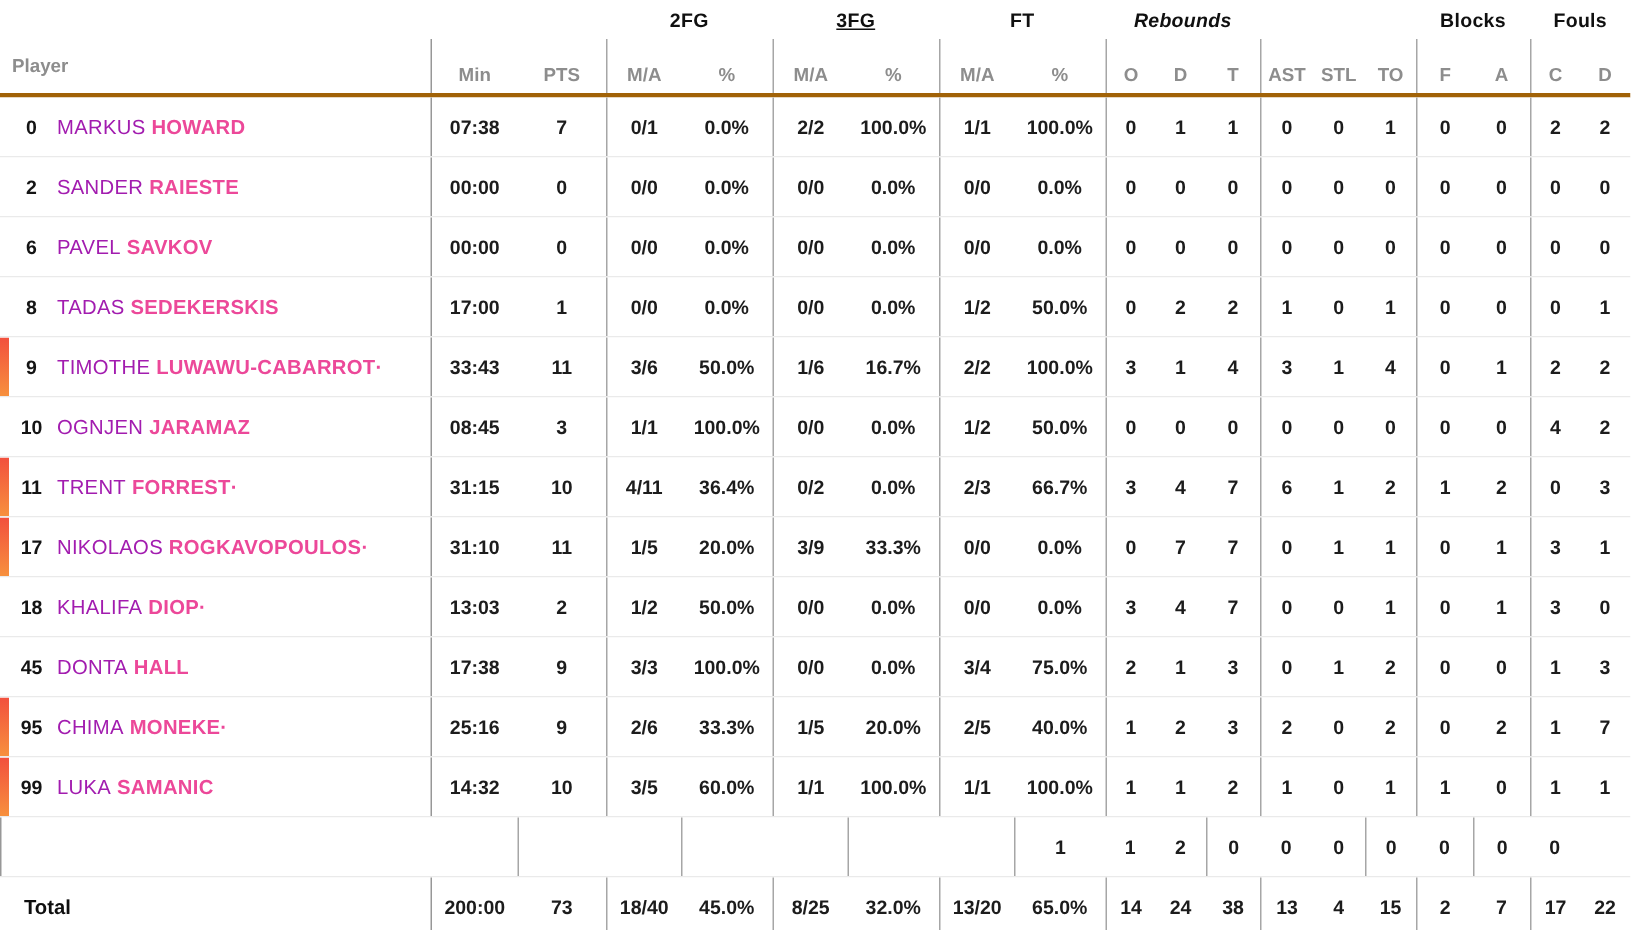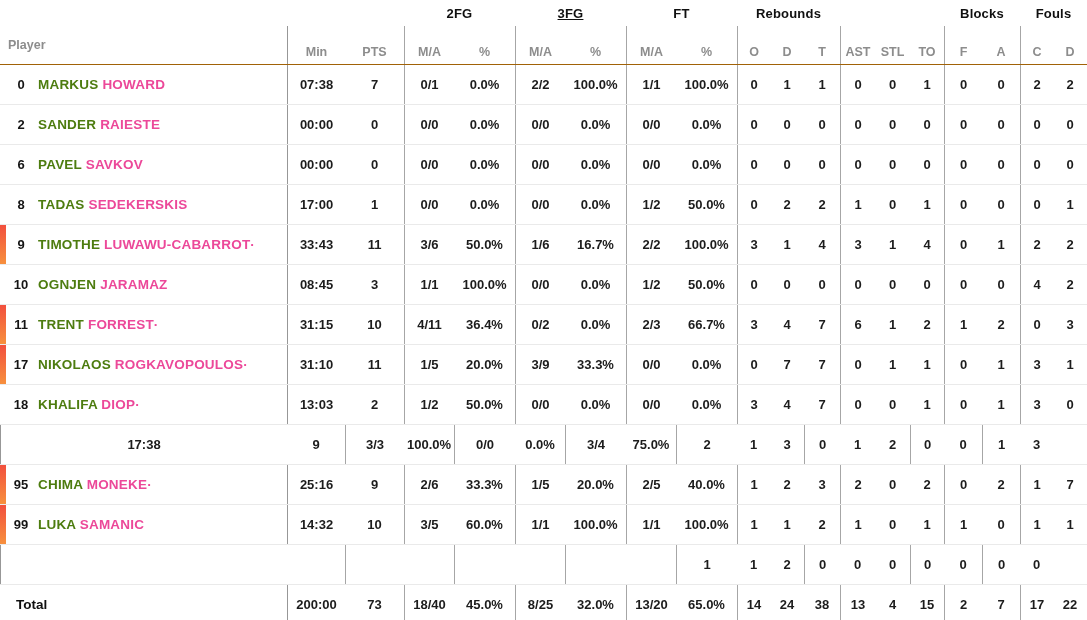--- a/index.html
+++ b/index.html
@@ -9,42 +9,42 @@
   .boxscore { width:1087px; height:620px; --cols:287px 58px 59px 50px 61px 50px 61px 50px 61px 33px 34px 36px 35px 35px 34px 38px 38px 33px 34px; }
 
   
   .thead { width:100%; }
   .group-row { display:grid; grid-template-columns:var(--cols); height:26px; align-items:center; }
   .group-row .g { text-align:center; font-size:13px; font-weight:700; color:#101010; letter-spacing:.2px; }
   .g-spacer { grid-column:1/4; }
   .g-fg2 { grid-column:4/6; }
   .g-fg3 { grid-column:6/8;text-decoration:underline; }
   .g-ft  { grid-column:8/10; }
-  .g-reb { grid-column:10/13; }
+  .g-reb { grid-column:10/13;font-style:italic; }
   .g-mid { grid-column:13/16; }
   .g-blk { grid-column:16/18; }
   .g-fouls { grid-column:18/20; }
 
-  .label-row { display:grid; grid-template-columns:var(--cols); height:39px; border-bottom:1px solid #a16207; }
+  .label-row { display:grid; grid-template-columns:var(--cols); height:39px; border-bottom:3px solid #a16207; }
   .label-row .h { display:flex; align-items:flex-end; justify-content:center; padding-bottom:5px;
                   font-size:12.5px; font-weight:700; color:#8d8d8d; }
   .label-row .player-h { align-items:center; justify-content:flex-start; padding:0 0 0 8px; }
 
   .divL { border-left:1px solid #a6a6a6; }
   .divLd { border-left:1px solid #979797; }
 
   
   .row { display:grid; grid-template-columns:var(--cols); height:40px; border-bottom:1px solid #eaeaea; background:#fff; }
   .cell { display:flex; align-items:center; justify-content:center; font-size:13px; font-weight:700; color:#1c1c1c; }
   .player-cell { justify-content:flex-start; position:relative; padding-left:12px; overflow:hidden; }
   .bar { position:absolute; left:0; top:0; bottom:0; width:6px;
          background:linear-gradient(180deg, var(--accent-top,#f2503e), var(--accent-bottom,#f7903d)); }
   .jersey { display:inline-block; width:18px; text-align:center; font-weight:700; font-size:13px; color:#141414; flex:none; }
   .pname { margin-left:8px; font-size:13.5px; letter-spacing:.2px; white-space:nowrap; }
-  .pname .first { font-weight:700; color:#4d7c0f; }
+  .pname .first { font-weight:400; color:#a21caf; }
   .pname .last { font-weight:700; color:#ec4899; }
   .rowlabel { font-size:13.5px; font-weight:700; color:#0f0f0f; padding-left:4px; }
 </style>
 </head>
 <body>
 
 <div class="boxscore">
   <div class="thead">
     <div class="group-row">
       <div class="g g-spacer"></div>
@@ -292,20 +292,24 @@
         <div class="cell num ">7</div>
         <div class="cell num divL">0</div>
         <div class="cell num ">0</div>
         <div class="cell num ">1</div>
         <div class="cell num divL">0</div>
         <div class="cell num ">1</div>
         <div class="cell num divL">3</div>
         <div class="cell num ">0</div>
       </div>
       <div class="row player">
+        <div class="cell player-cell">
+          <span class="jersey">45</span>
+          <span class="pname"><span class="first">DONTA</span> <span class="last">HALL</span></span>
+        </div>
         <div class="cell num divLd">17:38</div>
         <div class="cell num ">9</div>
         <div class="cell num divL">3/3</div>
         <div class="cell num ">100.0%</div>
         <div class="cell num divL">0/0</div>
         <div class="cell num ">0.0%</div>
         <div class="cell num divL">3/4</div>
         <div class="cell num ">75.0%</div>
         <div class="cell num divL">2</div>
         <div class="cell num ">1</div>

